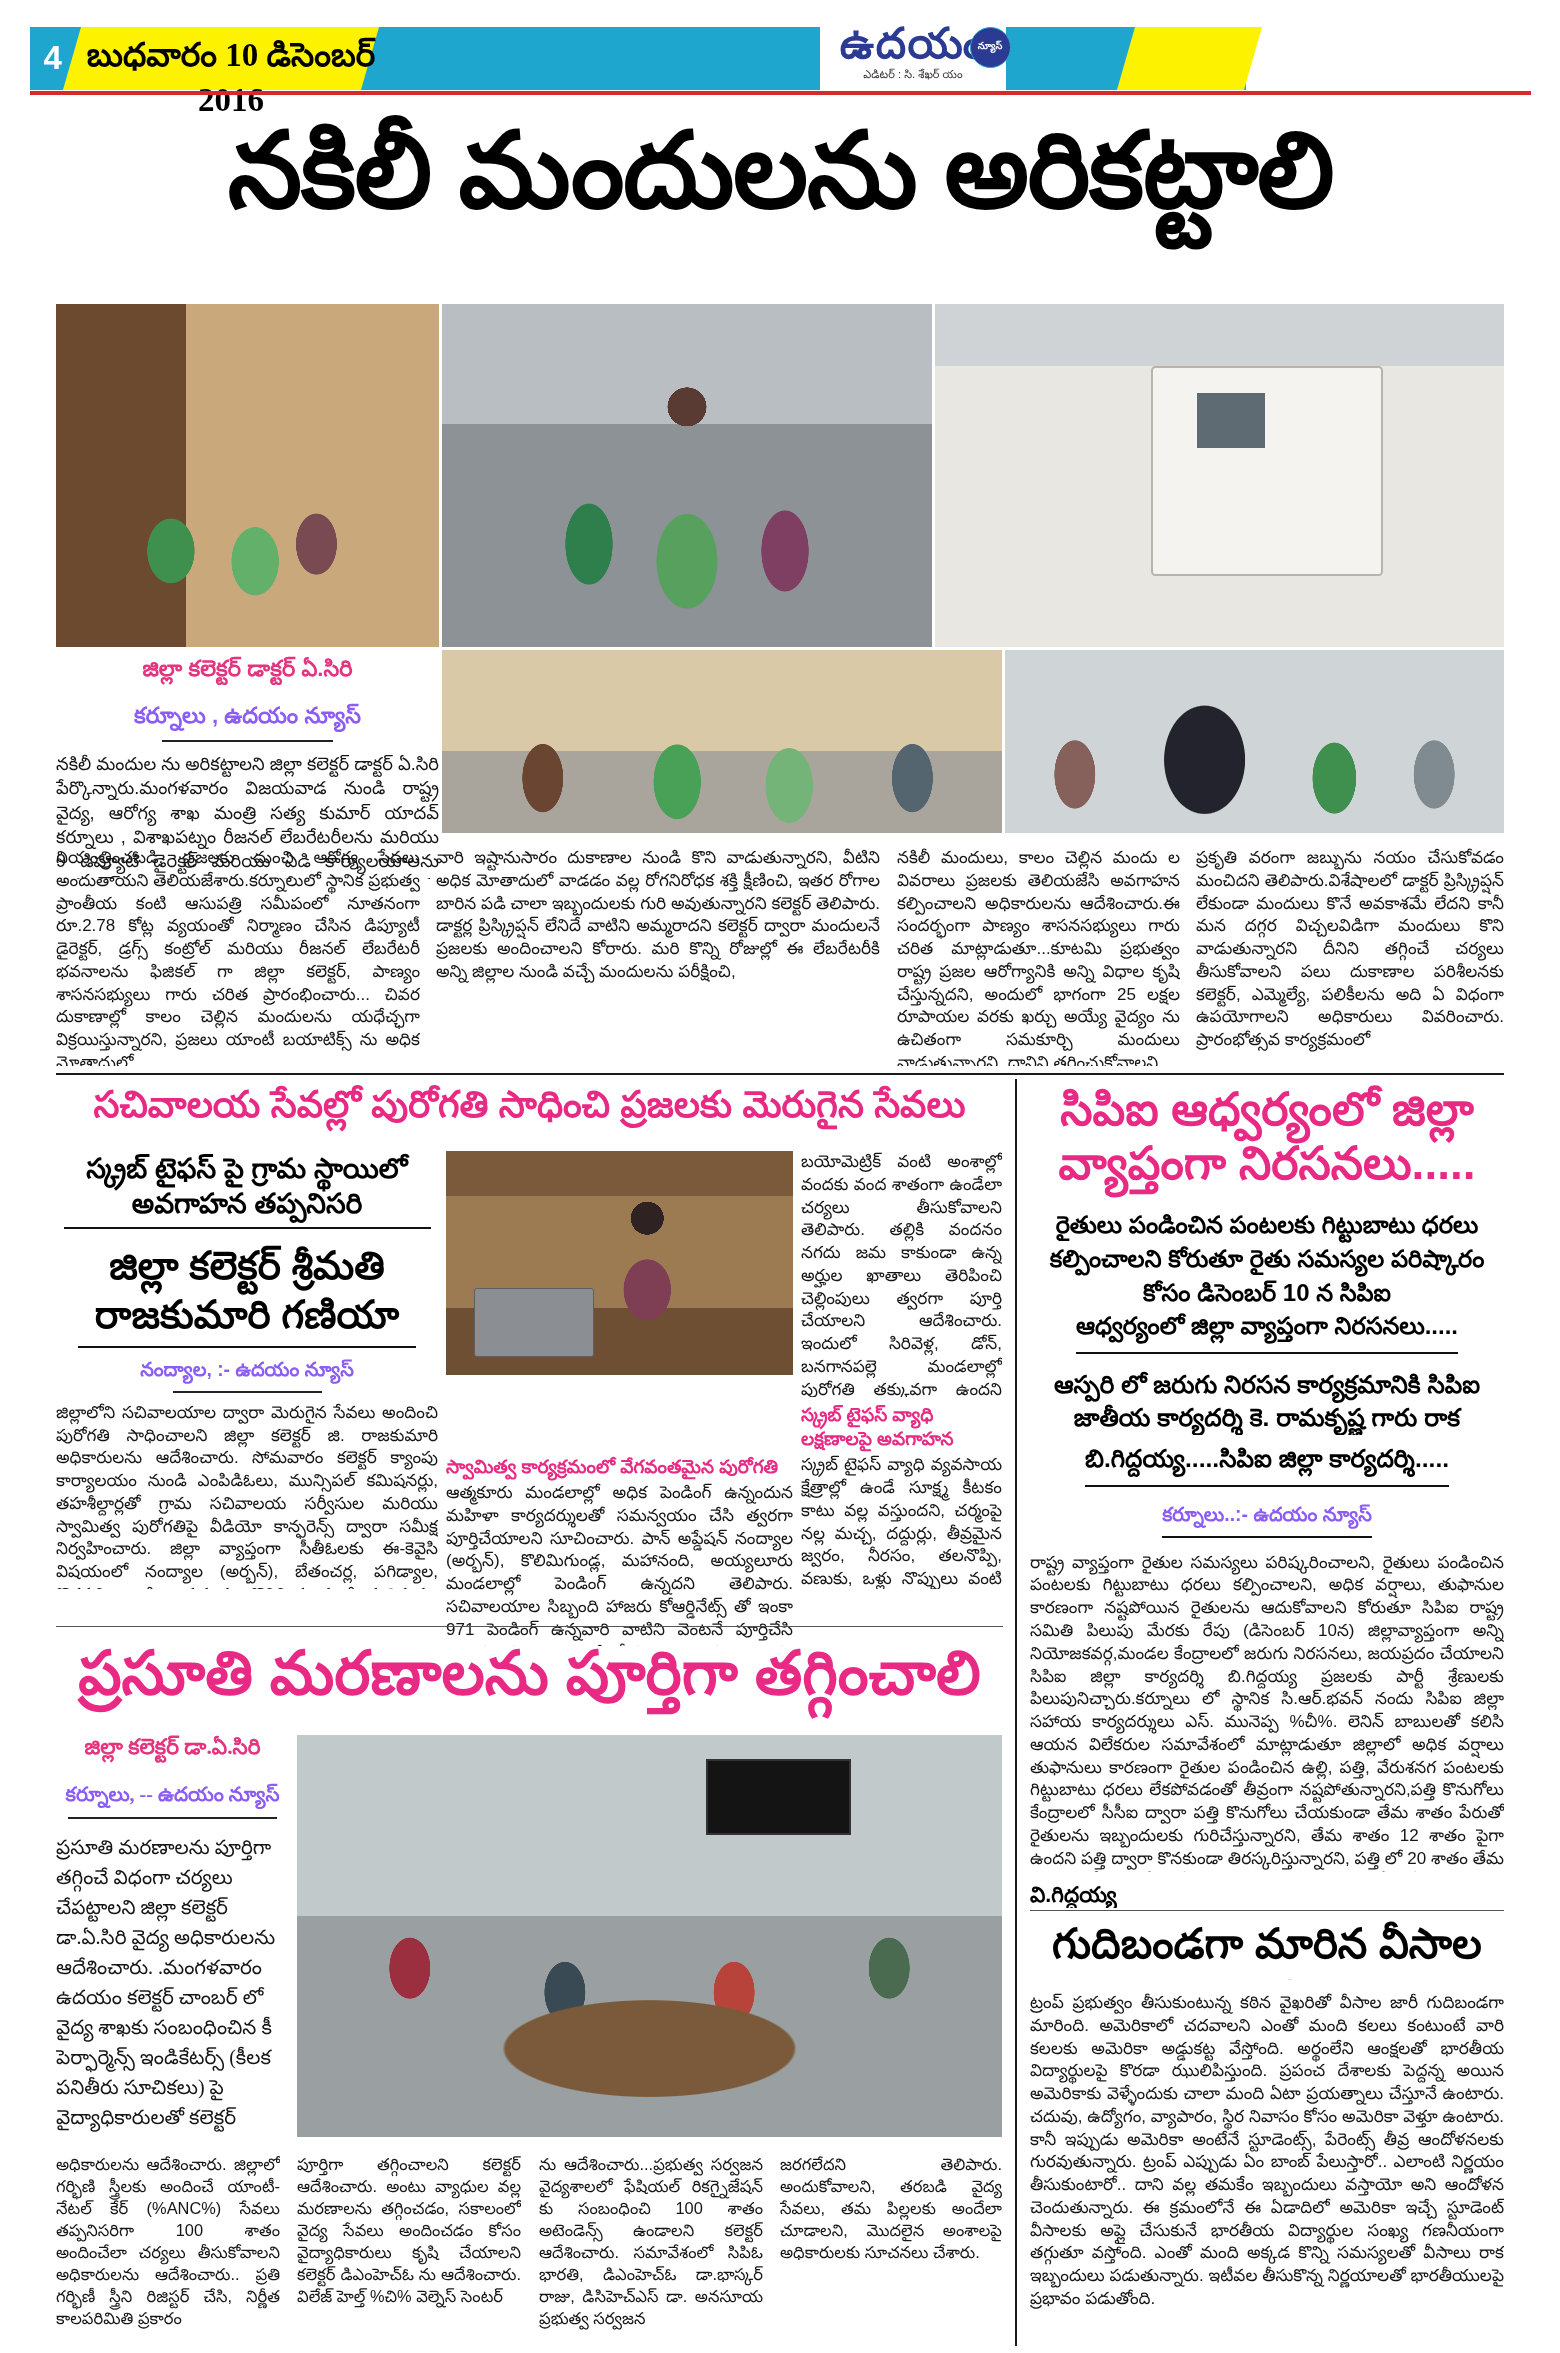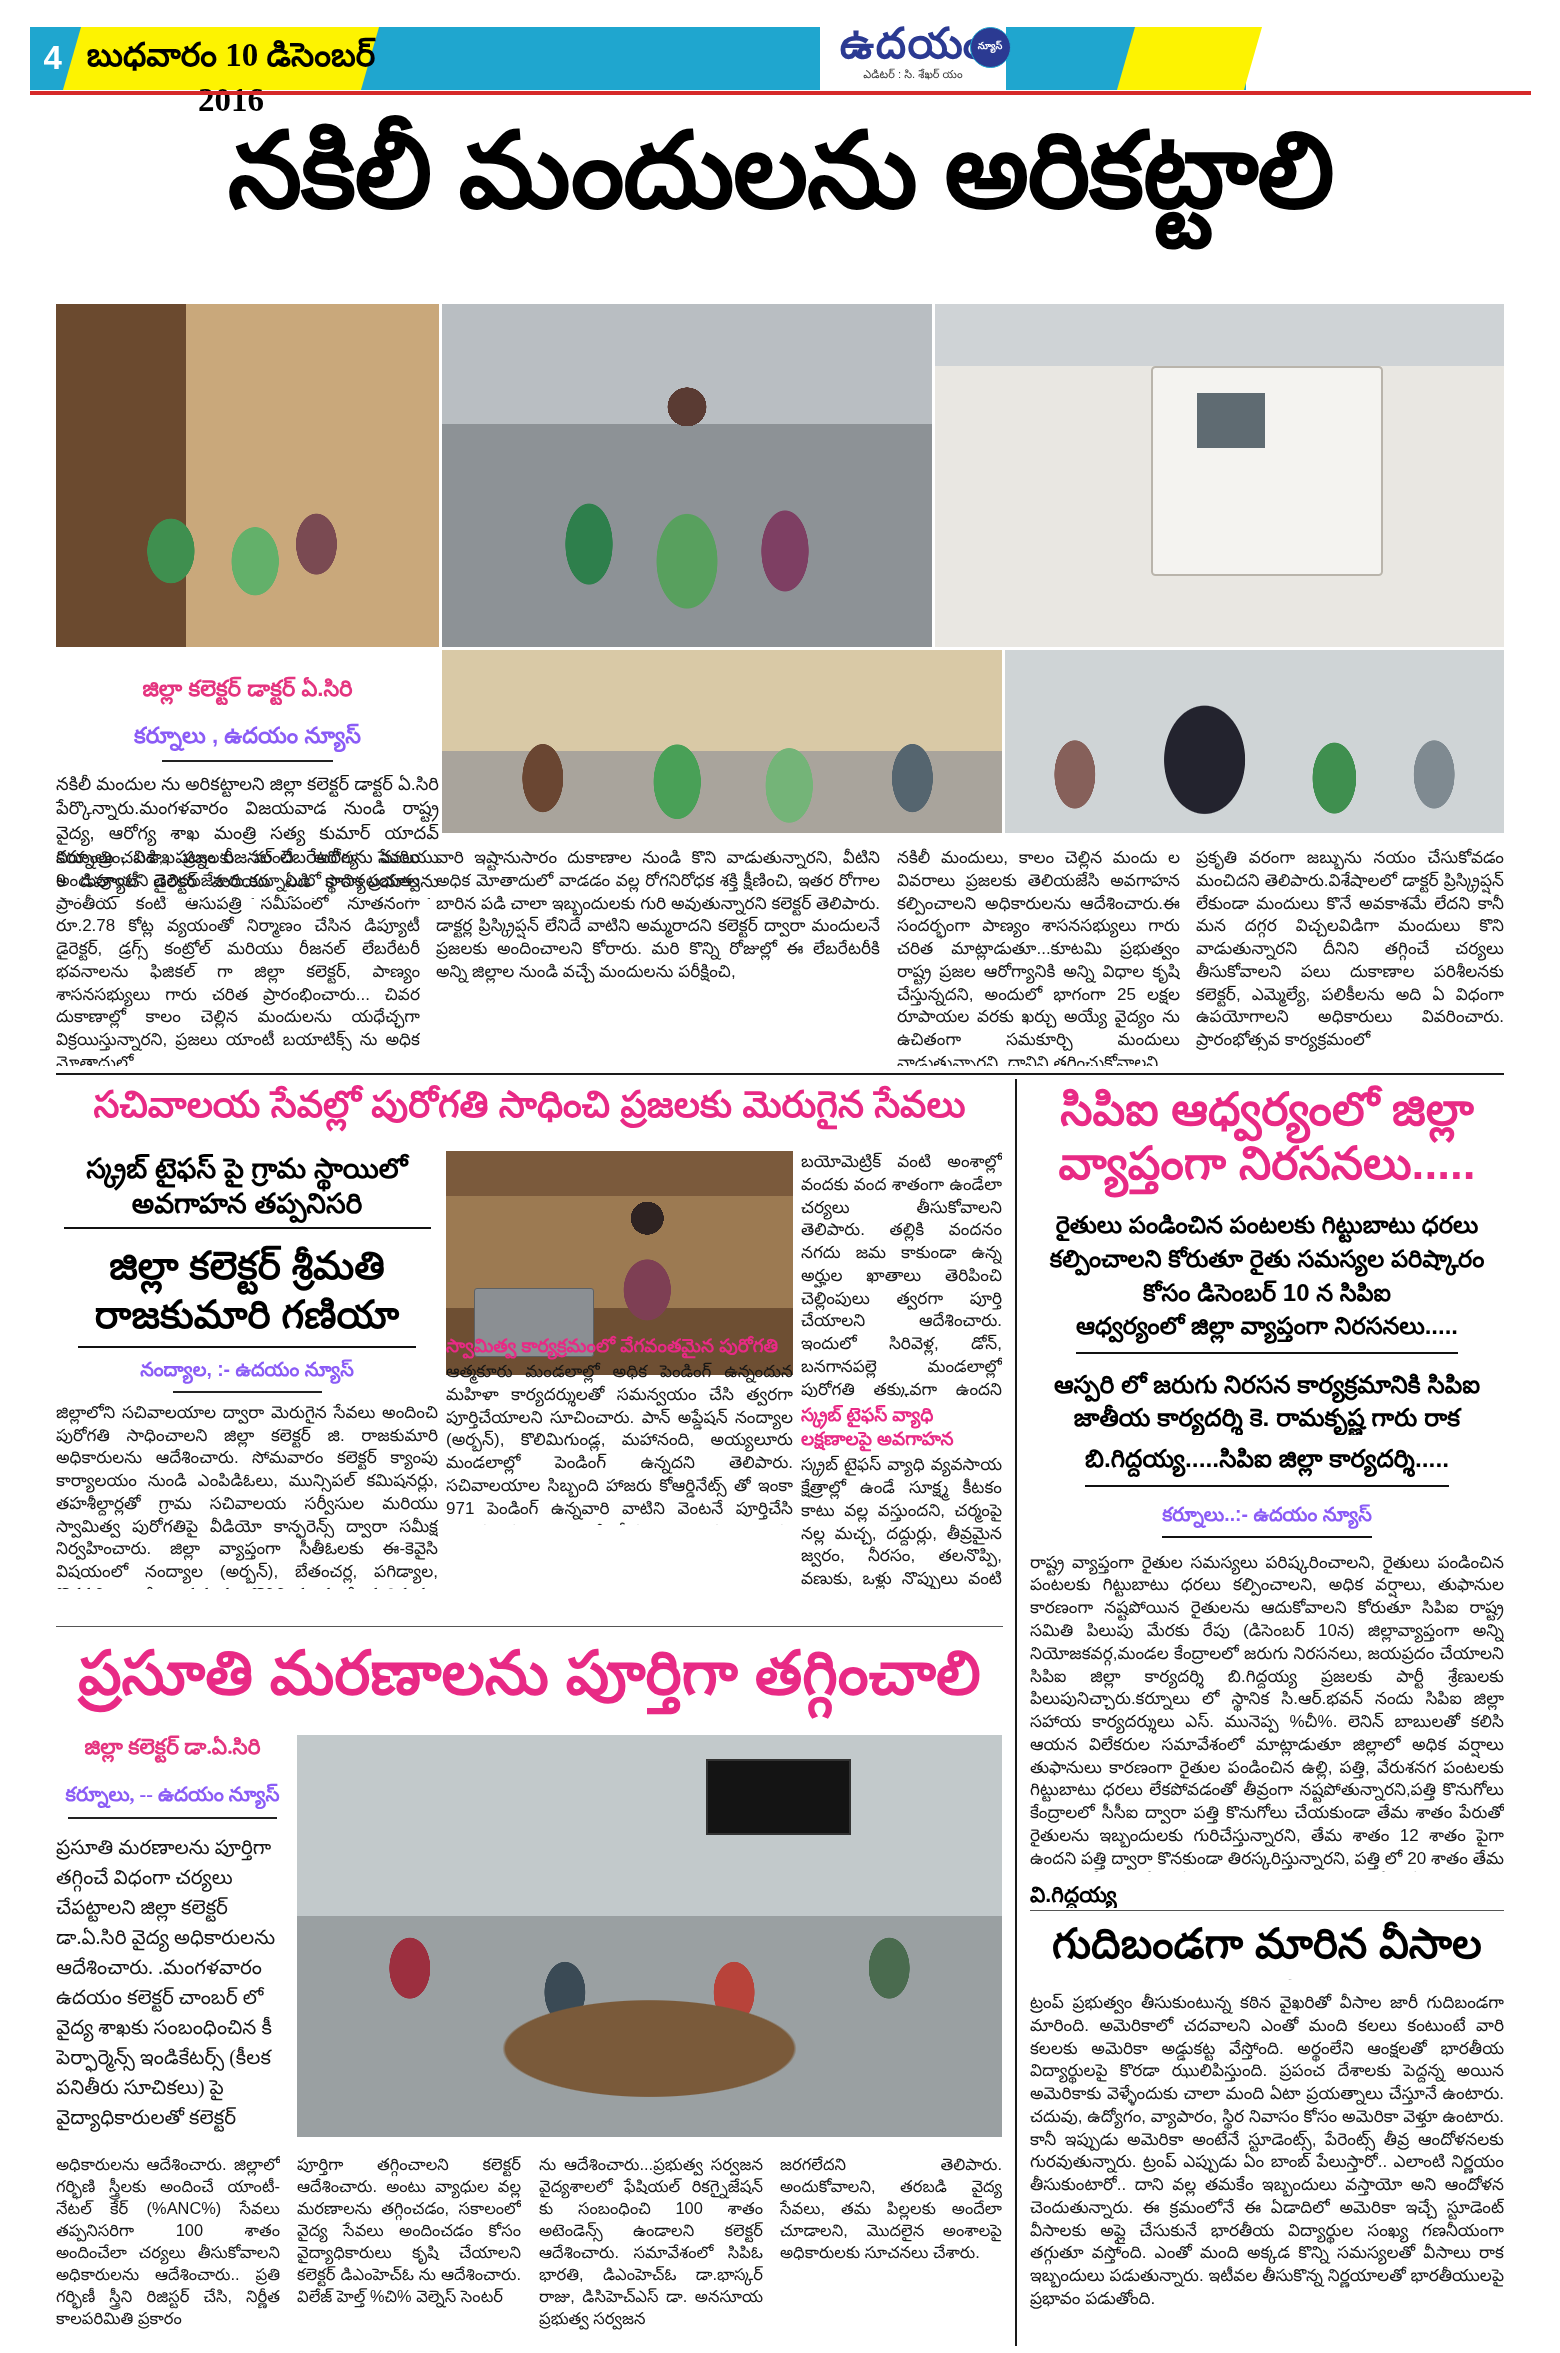--- a/index.html
+++ b/index.html
@@ -107,21 +107,21 @@
 
   <div class="abs photo ph-ribbon" style="left:56px;top:304px;width:383px;height:343px;"></div>
   <div class="abs photo ph-speech" style="left:442px;top:304px;width:490px;height:343px;"></div>
   <div class="abs photo ph-lab" style="left:935px;top:304px;width:569px;height:343px;">
     <div class="machine"></div>
     <div class="screen"></div>
   </div>
   <div class="abs photo ph-group-out" style="left:442px;top:650px;width:560px;height:183px;"></div>
   <div class="abs photo ph-group-in" style="left:1005px;top:650px;width:499px;height:183px;"></div>
 
-  <div class="abs" style="left:56px;top:676px;width:383px;height:198px;">
+  <div class="abs" style="left:56px;top:656px;width:383px;height:198px;">
     <div class="kicker" style="font-size:22.4px;">జిల్లా కలెక్టర్ డాక్టర్ ఏ.సిరి</div>
     <div class="dateline" style="font-size:22.4px;margin-top:16.4px;">కర్నూలు , ఉదయం న్యూస్</div>
     <div class="rule" style="width:171px;"></div>
     <div class="colt" style="height:127px;margin-top:10.4px;font-size:18px;">నకిలీ మందుల ను అరికట్టాలని జిల్లా కలెక్టర్ డాక్టర్ ఏ.సిరి పేర్కొన్నారు.మంగళవారం విజయవాడ నుండి రాష్ట్ర వైద్య, ఆరోగ్య శాఖ మంత్రి సత్య కుమార్ యాదవ్ కర్నూలు , విశాఖపట్నం రీజనల్ లేబరేటరీలను మరియు 9 డిప్యూటీ డైరెక్టర్ మరియు ఏడి కార్యాలయాలను వర్చువల్ గా ప్రారంభించారు.. కేంద్ర, రాష్ట్ర ప్రభుత్వ నిధులతో ఈ నూతన భవనాలను, లేబరేటరీలను ఏర్పాటు చేయడం జరిగిందని, వీటి ద్వారా మందులను పరీక్షించి, అనవసర మందులు, నకిలీ మందులు</div>
   </div>
   <div class="abs colt" style="left:56px;top:847px;width:364px;height:219px;">నియంత్రించబడి, ప్రజలకు మంచి ఆరోగ్య సేవలు అందుతాయని తెలియజేశారు.కర్నూలులో స్థానిక ప్రభుత్వ ప్రాంతీయ కంటి ఆసుపత్రి సమీపంలో నూతనంగా రూ.2.78 కోట్ల వ్యయంతో నిర్మాణం చేసిన డిప్యూటీ డైరెక్టర్, డ్రగ్స్ కంట్రోల్ మరియు రీజనల్ లేబరేటరీ భవనాలను ఫిజికల్ గా జిల్లా కలెక్టర్, పాణ్యం శాసనసభ్యులు గారు చరిత ప్రారంభించారు... చివర దుకాణాల్లో కాలం చెల్లిన మందులను యధేచ్ఛగా విక్రయిస్తున్నారని, ప్రజలు యాంటీ బయాటిక్స్ ను అధిక మోతాదులో</div>
   <div class="abs colt" style="left:436px;top:847px;width:444px;height:219px;">వారి ఇష్టానుసారం దుకాణాల నుండి కొని వాడుతున్నారని, వీటిని అధిక మోతాదులో వాడడం వల్ల రోగనిరోధక శక్తి క్షీణించి, ఇతర రోగాల బారిన పడి చాలా ఇబ్బందులకు గురి అవుతున్నారని కలెక్టర్ తెలిపారు. డాక్టర్ల ప్రిస్క్రిప్షన్ లేనిదే వాటిని అమ్మరాదని కలెక్టర్ ద్వారా మందులనే ప్రజలకు అందించాలని కోరారు. మరి కొన్ని రోజుల్లో ఈ లేబరేటరీకి అన్ని జిల్లాల నుండి వచ్చే మందులను పరీక్షించి,</div>
   <div class="abs colt" style="left:897px;top:847px;width:283px;height:219px;">నకిలీ మందులు, కాలం చెల్లిన మందు ల వివరాలు ప్రజలకు తెలియజేసి అవగాహన కల్పించాలని అధికారులను ఆదేశించారు.ఈ సందర్భంగా పాణ్యం శాసనసభ్యులు గారు చరిత మాట్లాడుతూ...కూటమి ప్రభుత్వం రాష్ట్ర ప్రజల ఆరోగ్యానికి అన్ని విధాల కృషి చేస్తున్నదని, అందులో భాగంగా 25 లక్షల రూపాయల వరకు ఖర్చు అయ్యే వైద్యం ను ఉచితంగా సమకూర్చి మందులు వాడుతున్నారని, దానిని తగ్గించుకోవాలని,</div>
   <div class="abs colt" style="left:1196px;top:847px;width:308px;height:219px;">ప్రకృతి వరంగా జబ్బును నయం చేసుకోవడం మంచిదని తెలిపారు.విశేషాలలో డాక్టర్ ప్రిస్క్రిప్షన్ లేకుండా మందులు కొనే అవకాశమే లేదని కానీ మన దగ్గర విచ్చలవిడిగా మందులు కొని వాడుతున్నారని దీనిని తగ్గించే చర్యలు తీసుకోవాలని పలు దుకాణాల పరిశీలనకు కలెక్టర్, ఎమ్మెల్యే, పలికీలను అది ఏ విధంగా ఉపయోగాలని అధికారులు వివరించారు. ప్రారంభోత్సవ కార్యక్రమంలో</div>
 
@@ -134,21 +134,21 @@
     <div class="subline u" style="font-size:28px;line-height:1.25;margin:0 7.5px;">స్క్రబ్ టైఫస్ పై గ్రామ స్థాయిలో అవగాహన తప్పనిసరి</div>
     <div class="subline u" style="font-size:39px;line-height:1.25;margin:13.4px 22.4px 0 22.4px;">జిల్లా కలెక్టర్ శ్రీమతి రాజకుమారి గణియా</div>
     <div class="dateline" style="font-size:19.4px;margin-top:10.4px;">నంద్యాల, :- ఉదయం న్యూస్</div>
     <div class="rule" style="width:149px;"></div>
     <div class="colt" style="height:201px;margin-top:9px;">జిల్లాలోని సచివాలయాల ద్వారా మెరుగైన సేవలు అందించి పురోగతి సాధించాలని జిల్లా కలెక్టర్ జి. రాజకుమారి అధికారులను ఆదేశించారు. సోమవారం కలెక్టర్ క్యాంపు కార్యాలయం నుండి ఎంపిడిఓలు, మున్సిపల్ కమిషనర్లు, తహశీల్దార్లతో గ్రామ సచివాలయ సర్వీసుల మరియు స్వామిత్వ పురోగతిపై వీడియో కాన్ఫరెన్స్ ద్వారా సమీక్ష నిర్వహించారు. జిల్లా వ్యాప్తంగా సీతీఓలకు ఈ-కెవైసి విషయంలో నంద్యాల (అర్బన్), బేతంచర్ల, పగిడ్యాల, కొత్తపల్లి, బండి ఆత్మకూరు, కొలిమిగుండ్ల, సింహాద్రిపురం, చాగలమర్రి, ఆత్మకూరు మండలాల పురోగతి తగ్గిందని, ఆ నెల 12లోపు పెండింగ్ పూర్తి చేయాలని ఆదేశించారు. చిల్డ్రన్ విత్ అవుట్ ఆధార్ నమోదు విషయంలో రుద్రవరం, బండి</div>
   </div>
 
   <div class="abs photo ph-office" style="left:446px;top:1151px;width:347px;height:224px;">
     <div class="laptop"></div>
   </div>
-  <div class="abs" style="left:446px;top:1328px;width:347px;height:209px;overflow:hidden;">
+  <div class="abs" style="left:446px;top:1449px;width:347px;height:209px;overflow:hidden;">
     <div class="inlinepink">స్వామిత్వ కార్యక్రమంలో వేగవంతమైన పురోగతి</div>
     <div class="colt" style="height:164px;">ఆత్మకూరు మండలాల్లో అధిక పెండింగ్ ఉన్నందున మహిళా కార్యదర్శులతో సమన్వయం చేసి త్వరగా పూర్తిచేయాలని సూచించారు. పాన్ అప్డేషన్ నంద్యాల (అర్బన్), కొలిమిగుండ్ల, మహానంది, అయ్యలూరు మండలాల్లో పెండింగ్ ఉన్నదని తెలిపారు. సచివాలయాల సిబ్బంది హాజరు కోఆర్డినేట్స్ తో ఇంకా 971 పెండింగ్ ఉన్నవారి వాటిని వెంటనే పూర్తిచేసి జిల్లాను మంచి స్థాయికి తీసుకెళ్లాలని సూచించారు. జియో కోఆర్డినేట్స్, కౌశలం, మ్యాండేటరీ</div>
   </div>
 
   <div class="abs" style="left:801px;top:1151px;width:201px;height:438px;overflow:hidden;">
     <div class="colt" style="height:246px;">బయోమెట్రిక్ వంటి అంశాల్లో వందకు వంద శాతంగా ఉండేలా చర్యలు తీసుకోవాలని తెలిపారు. తల్లికి వందనం నగదు జమ కాకుండా ఉన్న అర్హుల ఖాతాలు తెరిపించి చెల్లింపులు త్వరగా పూర్తి చేయాలని ఆదేశించారు. ఇందులో సిరివెళ్ల, డోన్, బనగానపల్లె మండలాల్లో పురోగతి తక్కువగా ఉందని పేర్కొన్నారు. స్వచ్ఛమైన త్రాగునీరు అందించే చర్యలు తీసుకోవాలని మున్సిపల్ కమిషనర్లను ఆదేశించారు.</div>
     <div class="inlinepink">స్క్రబ్ టైఫస్ వ్యాధి లక్షణాలపై అవగాహన</div>
     <div class="colt" style="height:142px;">స్క్రబ్ టైఫస్ వ్యాధి వ్యవసాయ క్షేత్రాల్లో ఉండే సూక్ష్మ కీటకం కాటు వల్ల వస్తుందని, చర్మంపై నల్ల మచ్చ, దద్దుర్లు, తీవ్రమైన జ్వరం, నీరసం, తలనొప్పి, వణుకు, ఒళ్లు నొప్పులు వంటి లక్షణాలు కనిపిస్తాయని కలెక్టర్ వివరించారు. ఈ వ్యాధిని ఎలిసా పరీక్ష ద్వారా నిర్ధారించవచ్చని తెలిపారు. 9(2) నోటీసులను త్వరగా అందజేయాలని కలెక్టర్ గోస్పాడు, బనగానపల్లె, బండి ఆత్మకూరు మండలాల</div>
   </div>
 

